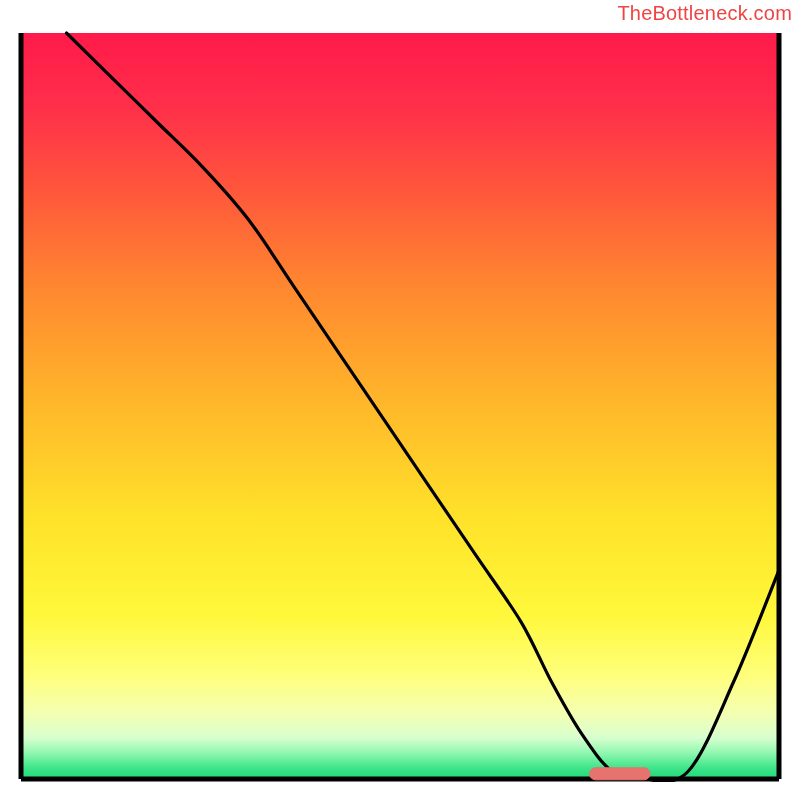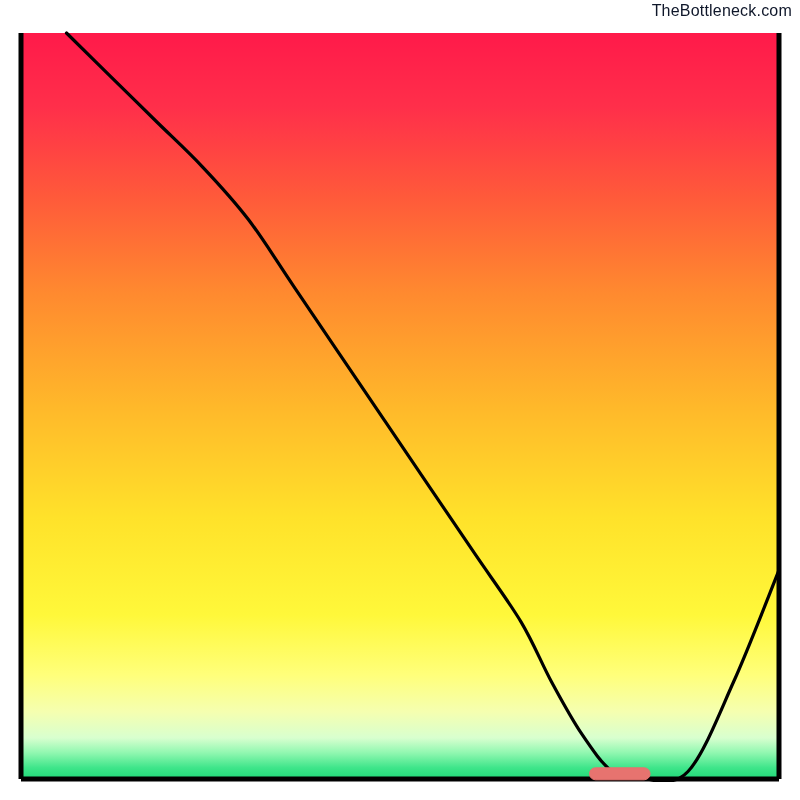--- a/index.html
+++ b/index.html
@@ -13,23 +13,23 @@
   }
   .stage {
     position: relative;
     width: 800px;
     height: 800px;
   }
   .watermark {
     position: absolute;
     top: 2px;
     right: 8px;
-    font-size: 16px;
+    font-size: 20px;
     font-weight: 500;
-    color: #0f172a;
+    color: #ef4444;
     letter-spacing: 0.2px;
     z-index: 10;
     user-select: none;
   }
   .plot {
     position: absolute;
     left: 18px;
     top: 30px;
     width: 764px;
     height: 752px;

